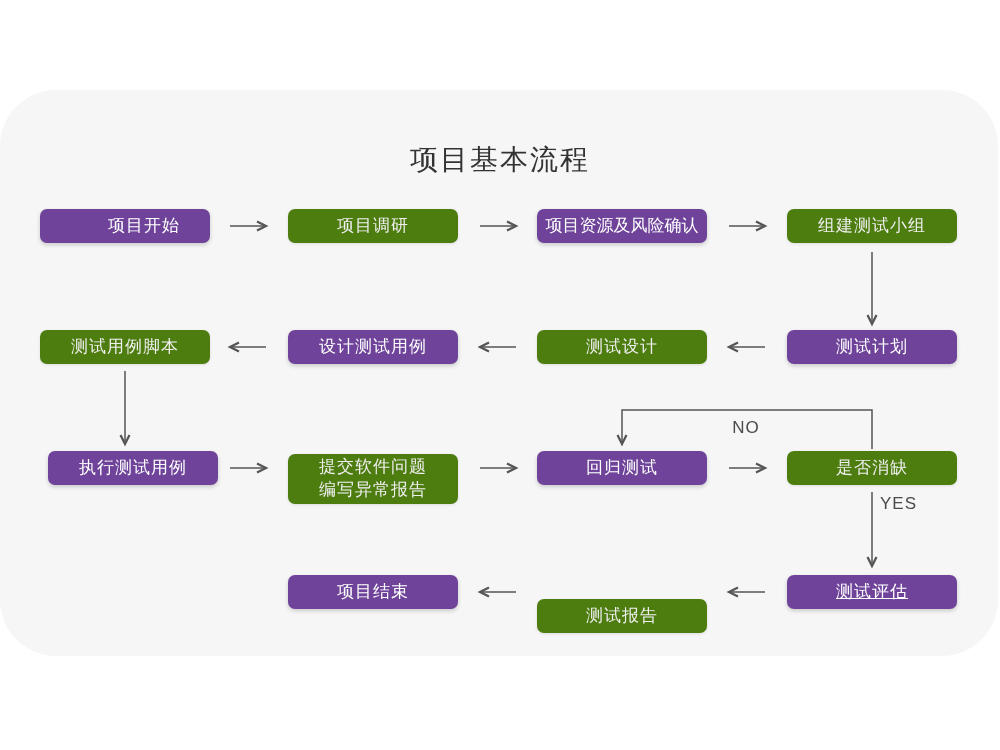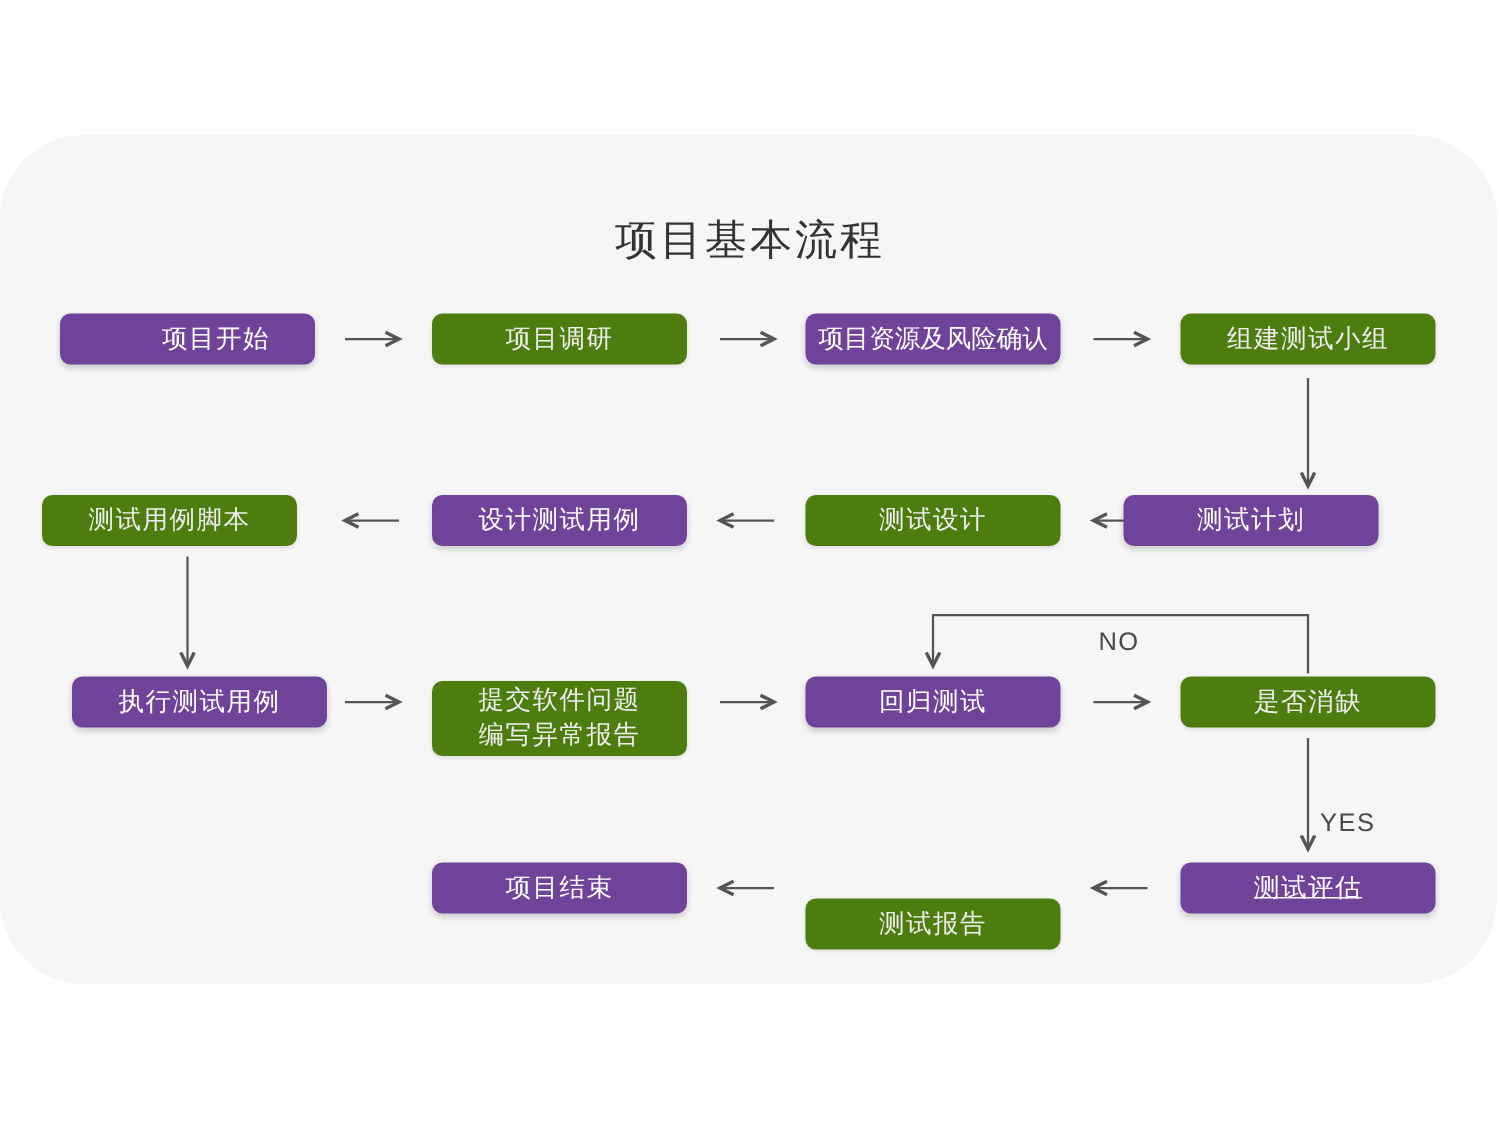--- a/index.html
+++ b/index.html
@@ -108,31 +108,31 @@
     <path d="M230,468 H266" marker-end="url(#arw)"></path>
     <path d="M480,468 H516" marker-end="url(#arw)"></path>
     <path d="M729,468 H765" marker-end="url(#arw)"></path>
     <path d="M872,449 V410 H622 V444" marker-end="url(#arw)"></path>
     <path d="M872,492 V566" marker-end="url(#arw)"></path>
     <path d="M765,592 H729" marker-end="url(#arw)"></path>
     <path d="M516,592 H480" marker-end="url(#arw)"></path>
   </svg>
 
   <div class="branch-label" style="left:700px; top:418px; width:92px; text-align:center;">NO</div>
-  <div class="branch-label" style="left:880px; top:494px;margin-top:45px;">YES</div>
+  <div class="branch-label" style="left:880px; top:494px;">YES</div>
 
   <div class="node purple" style="left:40px;  top:209px;padding-left:38px;">项目开始</div>
   <div class="node gray" style="left:288px; top:209px;">项目调研</div>
   <div class="node purple" style="left:537px; top:209px; letter-spacing:0;">项目资源及风险确认</div>
   <div class="node gray" style="left:787px; top:209px;">组建测试小组</div>
 
-  <div class="node gray" style="left:28px;  top:330px;">测试用例脚本</div>
+  <div class="node gray" style="left:40px;  top:330px;">测试用例脚本</div>
   <div class="node purple" style="left:288px; top:330px;">设计测试用例</div>
   <div class="node gray" style="left:537px; top:330px;">测试设计</div>
-  <div class="node purple" style="left:749px; top:330px;">测试计划</div>
+  <div class="node purple" style="left:787px; top:330px;">测试计划</div>
 
   <div class="node purple" style="left:48px;  top:451px;">执行测试用例</div>
   <div class="node gray tall" style="left:288px; top:443px;margin-top:11px;">
     <span>提交软件问题</span>
     <span>编写异常报告</span>
   </div>
   <div class="node purple" style="left:537px; top:451px;">回归测试</div>
   <div class="node gray" style="left:787px; top:451px;">是否消缺</div>
 
   <div class="node purple" style="left:288px; top:575px;">项目结束</div>

